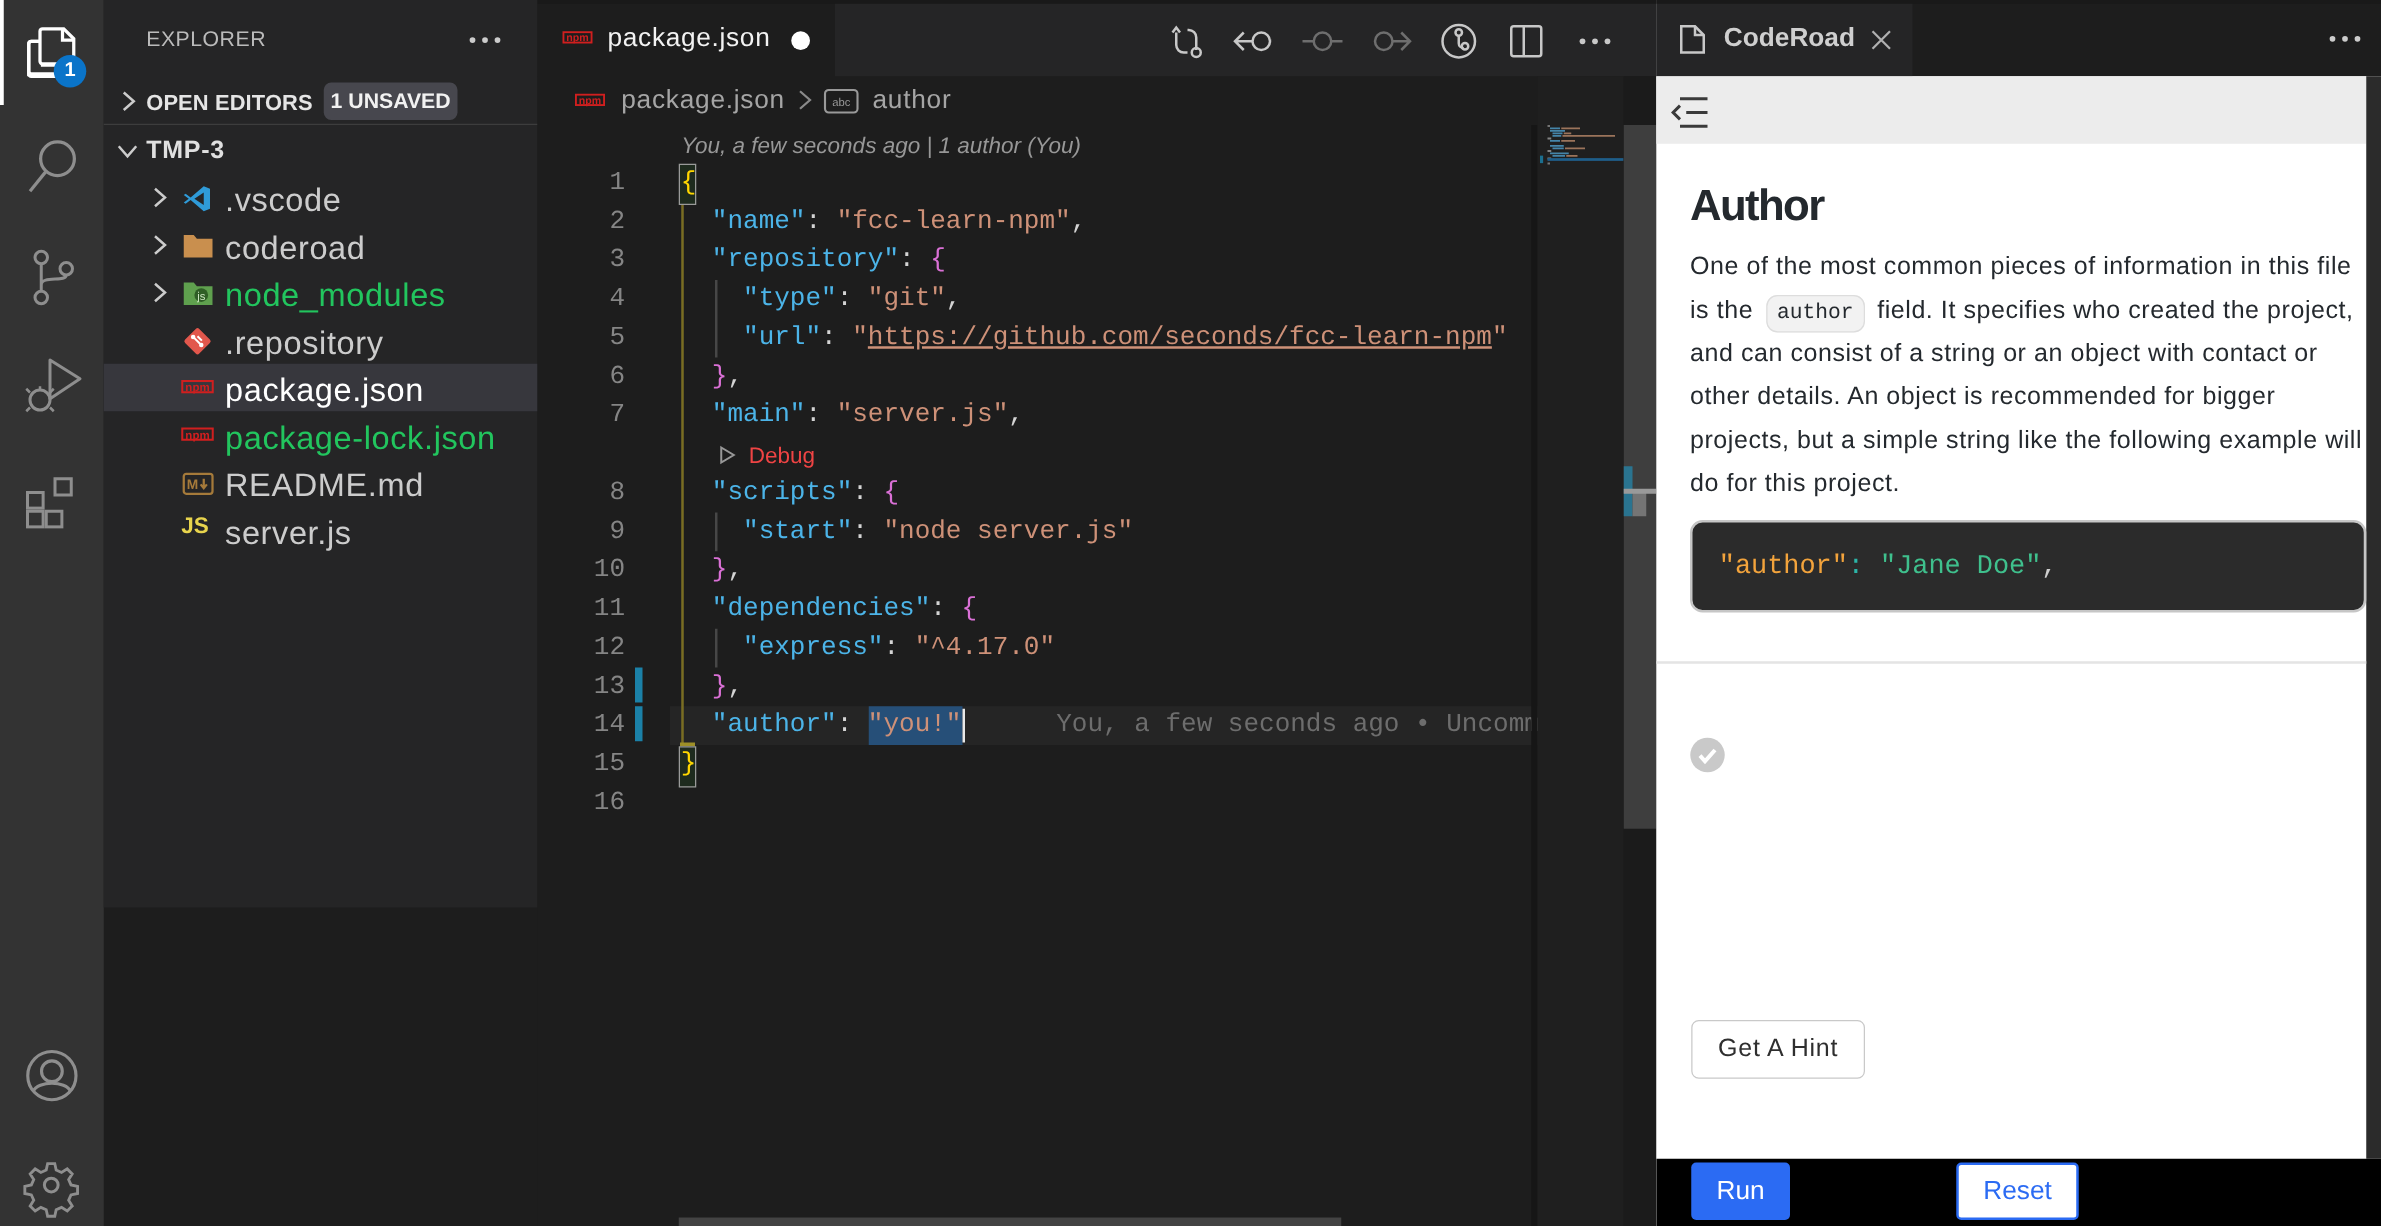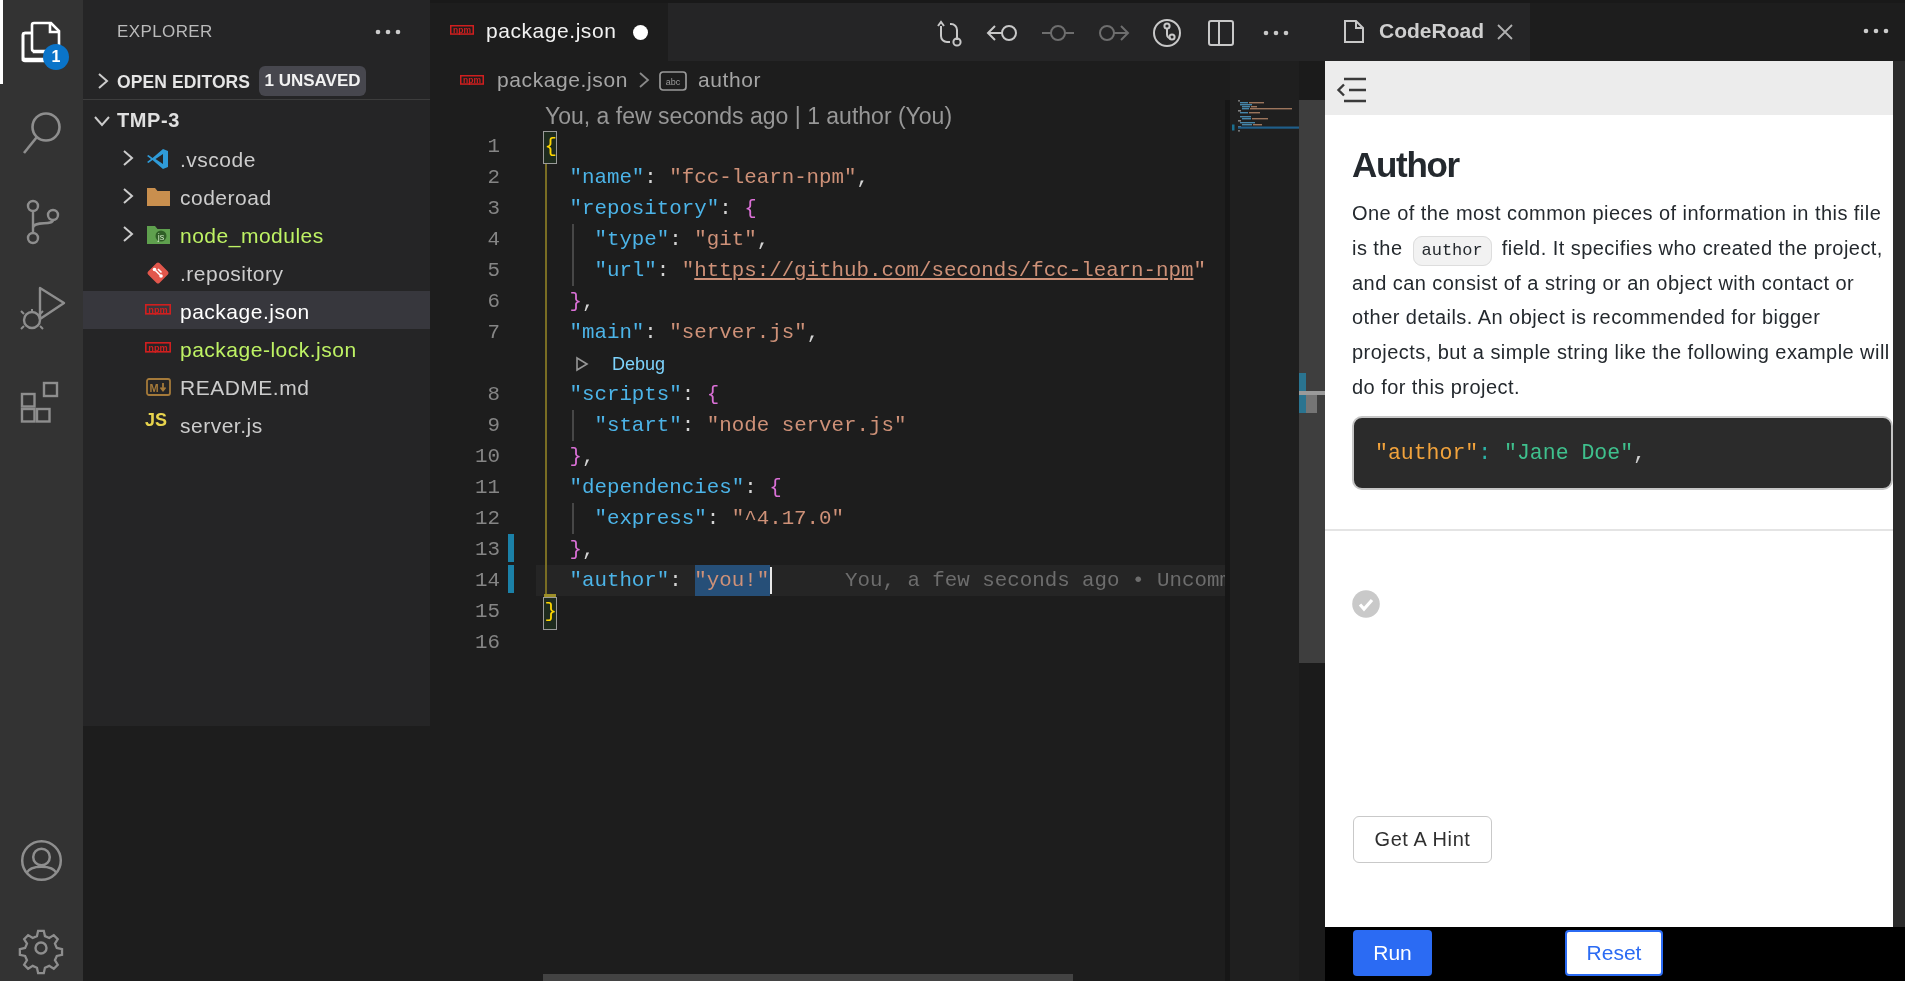--- a/index.html
+++ b/index.html
@@ -6,22 +6,22 @@
 html,body { width:1905px; height:981px; overflow:hidden; background:#1d1d1d;
   font-family:"Liberation Sans", sans-serif; }
 .abs { position:absolute; }
 svg { position:absolute; overflow:visible; }
 
 #activity { left:0; top:0; width:83px; height:981px; background:#333333; }
 #sidebar  { left:83px; top:0; width:347px; height:726px; background:#252526; }
 #editor   { left:430px; top:0; width:895px; height:981px; background:#1d1d1d; overflow:hidden; }
 #coderoad { left:1325px; top:0; width:580px; height:981px; background:#ffffff; overflow:hidden; }
 
-.sbtxt { color:#cccccc; font-size:21px; letter-spacing:0.5px; line-height:24px; white-space:nowrap; }
-.dim   { color:#bef264; }
+.sbtxt { color:#cccccc; font-size:26px; letter-spacing:0.5px; line-height:24px; white-space:nowrap; }
+.dim   { color:#22c55e; }
 
 #code .ln { position:absolute; left:0; width:895px; height:31px; line-height:31px;
   font-family:"Liberation Mono", monospace; font-size:20.8px; white-space:pre; }
 #code .num { position:absolute; left:0; width:70px; text-align:right; color:#858585;
   font-family:"Liberation Mono", monospace; font-size:20.8px; line-height:31px; }
 .k { color:#4cb4e8; } 
 .s { color:#ce9178; } 
 .p { color:#d4d4d4; } 
 .b1 { color:#ffd700; } 
 .b2 { color:#da70d6; } 
@@ -242,21 +242,21 @@
 
     <div class="abs" style="left:78px;top:434px;width:6px;height:28px;background:#1b81a8;"></div>
     <div class="abs" style="left:78px;top:465px;width:6px;height:28px;background:#1b81a8;"></div>
 
     <div class="abs" style="left:112.8px;top:31px;width:14px;height:32.8px;border:1.5px solid #9a9a9a;background:#1e2b1e;"></div>
     <div class="abs" style="left:112.8px;top:497px;width:14px;height:32.8px;border:1.5px solid #9a9a9a;background:#1e2b1e;"></div>
 
     <div class="abs" style="left:264.5px;top:465px;width:75px;height:31px;background:#264f78;"></div>
     <div class="abs" style="left:339.5px;top:467px;width:2.5px;height:27px;background:#e8e8e8;"></div>
 
-    <div class="abs" style="left:115px;top:0;height:31px;line-height:32px;font-size:23px;color:#979797;">You, a few seconds ago | 1 author (You)</div>
+    <div class="abs" style="left:115px;top:0;height:31px;line-height:32px;font-size:18px;color:#979797;font-style:italic;">You, a few seconds ago | 1 author (You)</div>
 
     <div class="abs num" style="top:31px;">1</div>
     <div class="abs num" style="top:62px;">2</div>
     <div class="abs num" style="top:93px;">3</div>
     <div class="abs num" style="top:124px;">4</div>
     <div class="abs num" style="top:155px;">5</div>
     <div class="abs num" style="top:186px;">6</div>
     <div class="abs num" style="top:217px;">7</div>
     <div class="abs num" style="top:279px;">8</div>
     <div class="abs num" style="top:310px;">9</div>
@@ -272,21 +272,21 @@
     <div class="ln" style="top:62px;left:114.5px;">  <span class="k">"name"</span><span class="p">:</span> <span class="s">"fcc-learn-npm"</span><span class="p">,</span></div>
     <div class="ln" style="top:93px;left:114.5px;">  <span class="k">"repository"</span><span class="p">:</span> <span class="b2">{</span></div>
     <div class="ln" style="top:124px;left:114.5px;">    <span class="k">"type"</span><span class="p">:</span> <span class="s">"git"</span><span class="p">,</span></div>
     <div class="ln" style="top:155px;left:114.5px;">    <span class="k">"url"</span><span class="p">:</span> <span class="s">"<span style="text-decoration:underline;">https://github.com/seconds/fcc-learn-npm</span>"</span></div>
     <div class="ln" style="top:186px;left:114.5px;">  <span class="b2">}</span><span class="p">,</span></div>
     <div class="ln" style="top:217px;left:114.5px;">  <span class="k">"main"</span><span class="p">:</span> <span class="s">"server.js"</span><span class="p">,</span></div>
 
     <svg style="left:145px;top:256px;" width="14" height="16" viewBox="0 0 14 16">
         <path d="M2 2 l10 6 -10 6 z" fill="none" stroke="#979797" stroke-width="1.6"></path>
       </svg>
-    <div class="abs" style="left:182px;top:248px;height:31px;line-height:32px;font-size:18px;color:#7dd3fc;">Debug</div>
+    <div class="abs" style="left:169px;top:248px;height:31px;line-height:32px;font-size:18px;color:#ef4444;">Debug</div>
     <div class="ln" style="top:279px;left:114.5px;">  <span class="k">"scripts"</span><span class="p">:</span> <span class="b2">{</span></div>
     <div class="ln" style="top:310px;left:114.5px;">    <span class="k">"start"</span><span class="p">:</span> <span class="s">"node server.js"</span></div>
     <div class="ln" style="top:341px;left:114.5px;">  <span class="b2">}</span><span class="p">,</span></div>
     <div class="ln" style="top:372px;left:114.5px;">  <span class="k">"dependencies"</span><span class="p">:</span> <span class="b2">{</span></div>
     <div class="ln" style="top:403px;left:114.5px;">    <span class="k">"express"</span><span class="p">:</span> <span class="s">"^4.17.0"</span></div>
     <div class="ln" style="top:434px;left:114.5px;">  <span class="b2">}</span><span class="p">,</span></div>
     <div class="ln" style="top:465px;left:114.5px;">  <span class="k">"author"</span><span class="p">:</span> <span class="s">"you!"</span></div>
     <div class="abs" style="left:415px;top:465px;height:31px;line-height:31px;font-family:'Liberation Mono',monospace;font-size:20.8px;color:#6d6d6d;white-space:pre;">You, a few seconds ago • Uncommitted</div>
     <div class="ln" style="top:496px;left:114.5px;"><span class="b1">}</span></div>
   </div>

